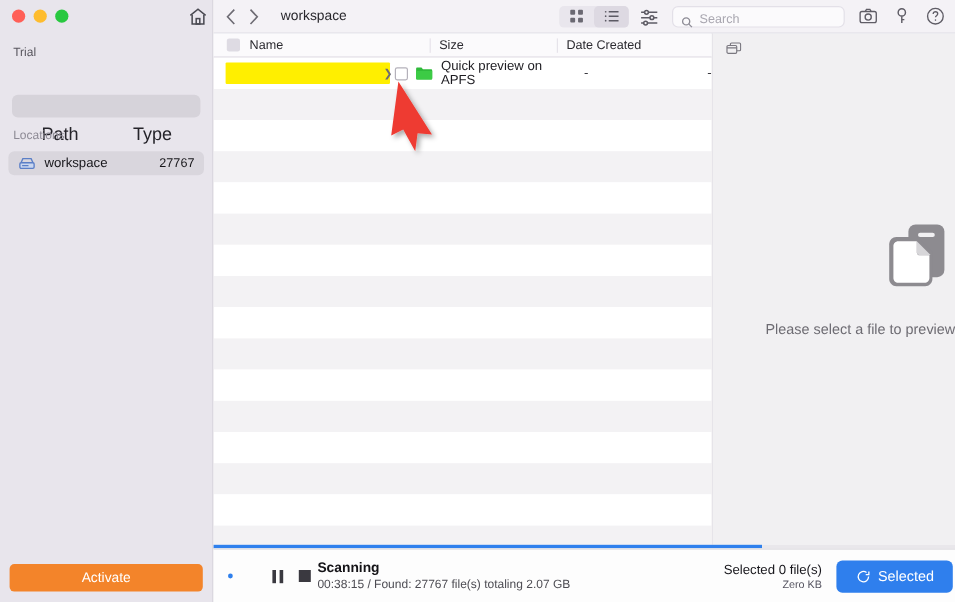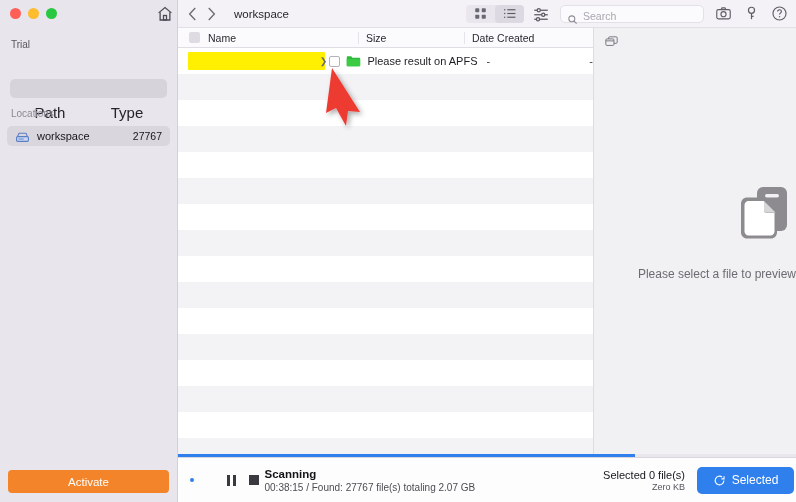--- a/index.html
+++ b/index.html
@@ -351,21 +351,21 @@
           <div class="row odd row0">
             <span class="hl" style="background: rgb(255, 239, 0);"></span>
             <span class="disc">❯</span>
             <span class="chk"></span>
             <span class="folder-ico">
               <svg viewBox="0 0 20 16">
                 <path d="M1 3.2c0-.8.6-1.4 1.4-1.4h4.6l1.6 1.9h8.9c.8 0 1.4.6 1.4 1.4v8.4c0 .8-.6 1.4-1.4 1.4H2.4C1.6 14.9 1 14.3 1 13.5z" fill="#2fba3a"></path>
                 <path d="M1 5.6h17.9v7.9c0 .8-.6 1.4-1.4 1.4H2.4C1.6 14.9 1 14.3 1 13.5z" fill="#3ccb45"></path>
               </svg>
             </span>
-            <span class="rname">Please result on APFS</span>
+            <span class="rname">Quick preview on APFS</span>
             <span class="rsize">-</span>
             <span class="rdate">-</span>
           </div>
 
           <div class="row even"></div>
           <div class="row odd"></div>
           <div class="row even"></div>
           <div class="row odd"></div>
           <div class="row even"></div>
           <div class="row odd"></div>

